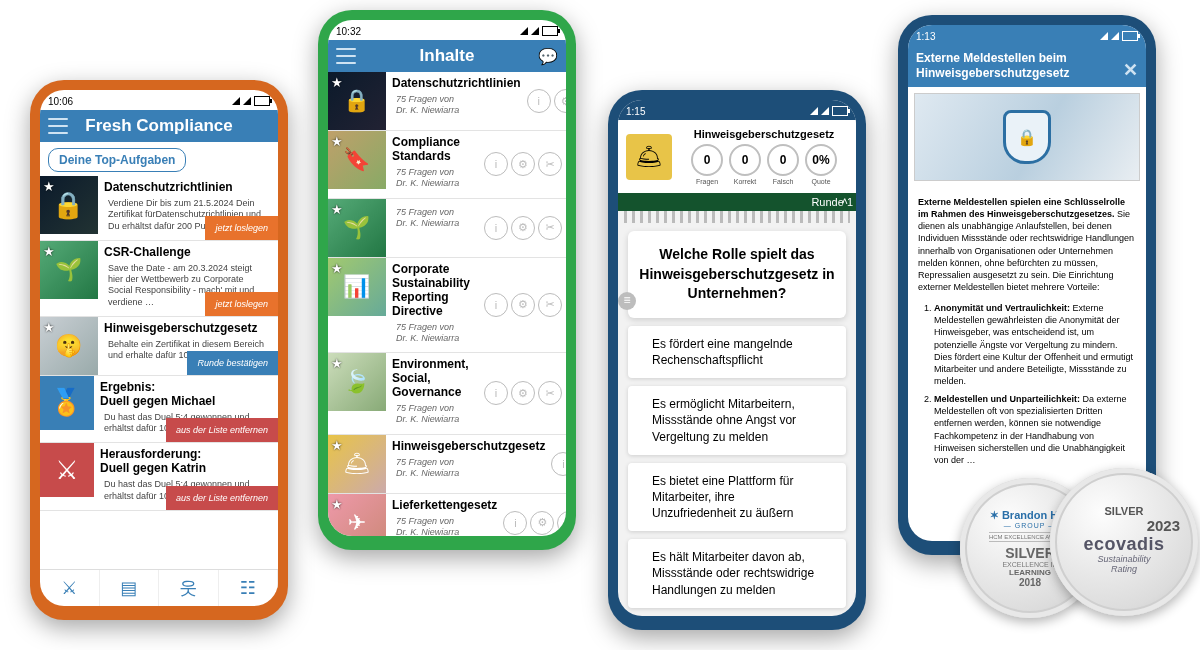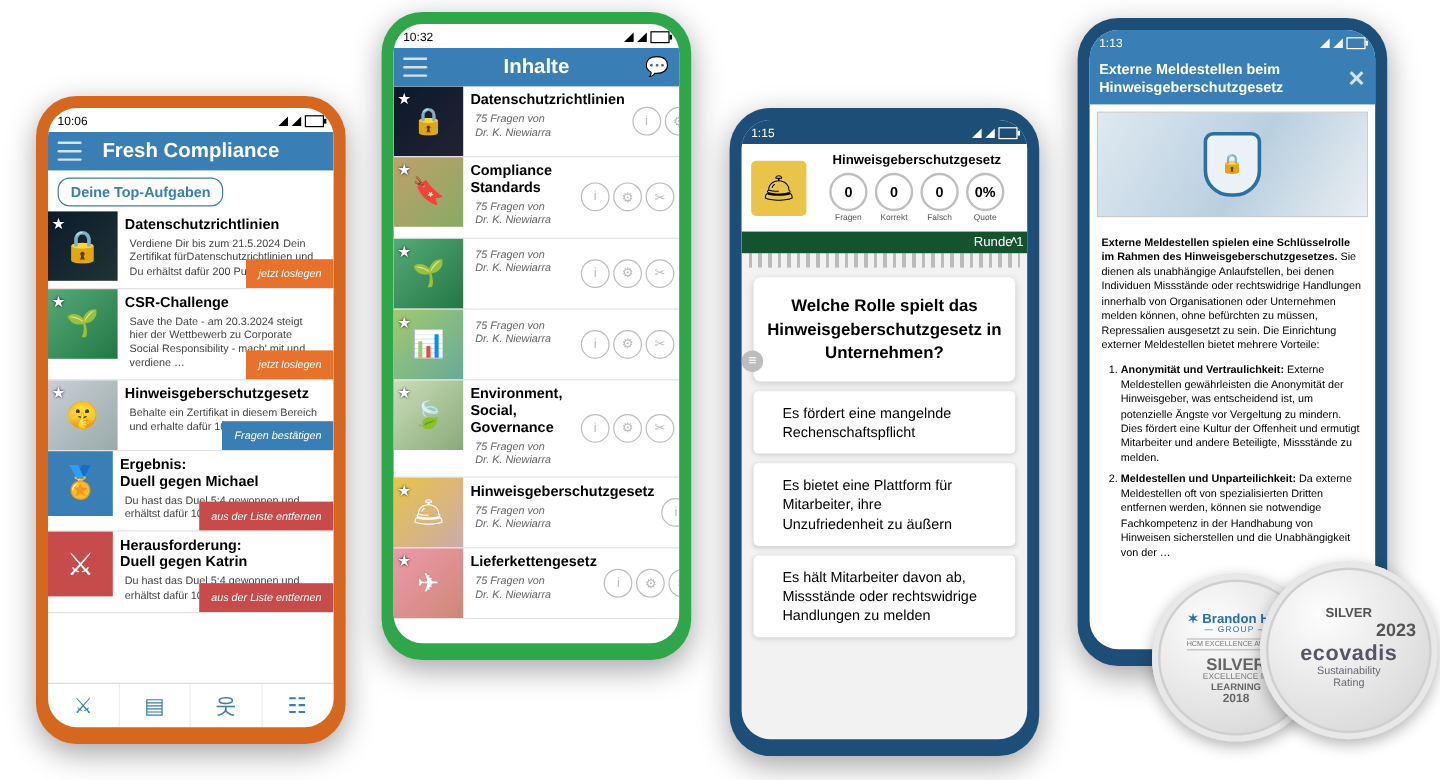--- a/index.html
+++ b/index.html
@@ -40,21 +40,21 @@
   .scell{text-align:center}
   .sval{width:28px;height:28px;border:2px solid #bfbfbf;border-radius:50%;display:flex;align-items:center;justify-content:center;font-size:12px;font-weight:700;margin:0 auto}
   .slab{font-size:7px;color:#555;margin-top:2px}
   .rbar{background:#14532d;color:#fff;font-size:11px;text-align:right;padding:3px;position:relative}
   .rbar .chev{position:absolute;right:8px;top:2px}
   .dots{height:12px;background:repeating-linear-gradient(90deg,#bbb 0 3px,transparent 3px 8px);margin:0 6px 4px}
   .qcard{background:#fff;margin:4px 10px 8px;border-radius:6px;box-shadow:0 2px 6px rgba(0,0,0,.15);padding:14px 10px;text-align:center;font-size:14px;font-weight:700;line-height:1.4;position:relative}
   .hint{position:absolute;left:-10px;bottom:8px;width:18px;height:18px;border-radius:50%;background:#bdbdbd;color:#fff;font-size:12px;display:flex;align-items:center;justify-content:center}
   .ans{background:#fff;margin:0 10px 8px;border-radius:4px;box-shadow:0 1px 4px rgba(0,0,0,.15);padding:10px 24px;font-size:12px;line-height:1.35}
   
-  .ah{background:#397fb6;color:#fff;padding:6px 8px;display:flex;align-items:center;gap:6px}
+  .ah{background:#397fb6;color:#fff;padding:6px 8px;display:flex;align-items:flex-end;gap:6px}
   .ah .t{flex:1;font-size:12px;font-weight:700;line-height:1.25}
   .close{color:#cfe3f2;font-size:18px;font-weight:700}
   .hero{margin:6px;height:86px;border:1px solid #ccc;background:linear-gradient(120deg,#dfe9f1,#b9cfdf 55%,#e9eef2);position:relative;display:flex;align-items:center;justify-content:center}
   .shield{width:42px;height:48px;border:3px solid #2c6fa3;border-radius:8px 8px 22px 22px;display:flex;align-items:center;justify-content:center;color:#2c6fa3;background:#eaf2f8}
   .art{padding:0 10px;font-size:9px;line-height:1.35;overflow:hidden}
   .art b{font-weight:700}
   .art ol{padding-left:16px;margin:6px 0}
   .art li{margin-bottom:6px}
   
   .badge{position:absolute;border-radius:50%;background:radial-gradient(circle at 35% 30%,#fdfdfd,#dcdcdc 70%,#bfbfbf);box-shadow:0 4px 12px rgba(0,0,0,.3),inset 0 0 0 5px #e8e8e8,inset 0 0 0 7px #cfcfcf;display:flex;flex-direction:column;align-items:center;justify-content:center;text-align:center;color:#444}
@@ -104,21 +104,21 @@
           <p class="rttl">CSR-Challenge</p>
           <p class="rsub">Save the Date - am 20.3.2024 steigt hier der Wettbewerb zu Corporate Social Responsibility - mach' mit und verdiene …</p>
           <div class="btn or">jetzt loslegen</div>
         </div>
       </div>
       <div class="row">
         <div class="thumb" style="background:linear-gradient(135deg,#c9cfd4,#9aa)"><span class="starbg">★</span>🤫</div>
         <div class="txt">
           <p class="rttl">Hinweisgeberschutzgesetz</p>
           <p class="rsub">Behalte ein Zertifikat in diesem Bereich und erhalte dafür 100 Punkte!</p>
-          <div class="btn bl">Fragen bestätigen</div>
+          <div class="btn bl">Runde bestätigen</div>
         </div>
       </div>
 
 
       <div class="row">
         <div class="resbox" style="background:#397fb6">🏅</div>
         <div class="txt">
           <p class="rttl" style="white-space:pre-line">Ergebnis:
 Duell gegen Michael</p>
           <p class="rsub">Du hast das Duel 5:4 gewonnen und erhältst dafür 10 Punkte.</p>
@@ -197,20 +197,21 @@
             </div>
             <div class="circs">
               <div class="circ">i</div>
               <div class="circ">⚙</div>
               <div class="circ">✂</div>
             </div>
           </div>
           <div class="row">
             <div class="thumb" style="background:linear-gradient(135deg,#a2c96f,#6a9)"><span class="starbg">★</span>📊</div>
             <div class="txt">
+              <p class="rttl">Corporate Sustainability Reporting Directive</p>
               <p class="rsub i" style="white-space:pre-line">75 Fragen von
 Dr. K. Niewiarra</p>
             </div>
             <div class="circs">
               <div class="circ">i</div>
               <div class="circ">⚙</div>
               <div class="circ">✂</div>
             </div>
           </div>
           <div class="row">
@@ -291,20 +292,21 @@
     </div>
     </div>
     <div class="rbar"><span>Runde 1</span><span class="chev">˄</span></div>
     <div class="dots"></div>
     <div class="qcard">
       <span>Welche Rolle spielt das Hinweisgeberschutzgesetz in Unternehmen?</span>
       <div class="hint">≡</div>
     </div>
     <div id="answers">
           <div class="ans">Es fördert eine mangelnde Rechenschaftspflicht</div>
+          <div class="ans">Es ermöglicht Mitarbeitern, Missstände ohne Angst vor Vergeltung zu melden</div>
           <div class="ans">Es bietet eine Plattform für Mitarbeiter, ihre Unzufriedenheit zu äußern</div>
           <div class="ans">Es hält Mitarbeiter davon ab, Missstände oder rechtswidrige Handlungen zu melden</div>
         </div>
   </div>
 </div>
 
 <div class="phone" style="left:898px;top:15px;width:258px;height:540px;background:#1d4e78">
   <div class="screen">
     <div class="status light" style="background:#397fb6">
       <span>1:13</span>
@@ -337,17 +339,17 @@
   <div style="font-size:6px;color:#777;border-top:1px solid #bbb;border-bottom:1px solid #bbb;padding:1px 0;margin:3px 0">HCM EXCELLENCE AWARDS</div>
   <div style="font-size:14px;font-weight:700;color:#666">SILVER</div>
   <div style="font-size:7px;color:#777">EXCELLENCE IN</div>
   <div style="font-size:8px;font-weight:700;color:#666">LEARNING</div>
   <div style="font-size:10px;font-weight:700;color:#666">2018</div>
 </div>
 <div class="badge" style="left:1050px;top:468px;width:148px;height:148px">
   <div style="font-size:11px;font-weight:700;color:#555;margin-top:-4px">SILVER</div>
   <div style="font-size:15px;font-weight:700;color:#555;align-self:flex-end;margin-right:18px">2023</div>
   <div style="font-size:18px;font-weight:600;color:#556;letter-spacing:.5px">ecovadis</div>
-  <div style="font-size:9px;color:#667;white-space:pre-line;line-height:1.1">Sustainability
+  <div style="font-size:9px;font-style:italic;color:#667;white-space:pre-line;line-height:1.1">Sustainability
 Rating</div>
 </div>
 
 </div>
 
 </body></html>

